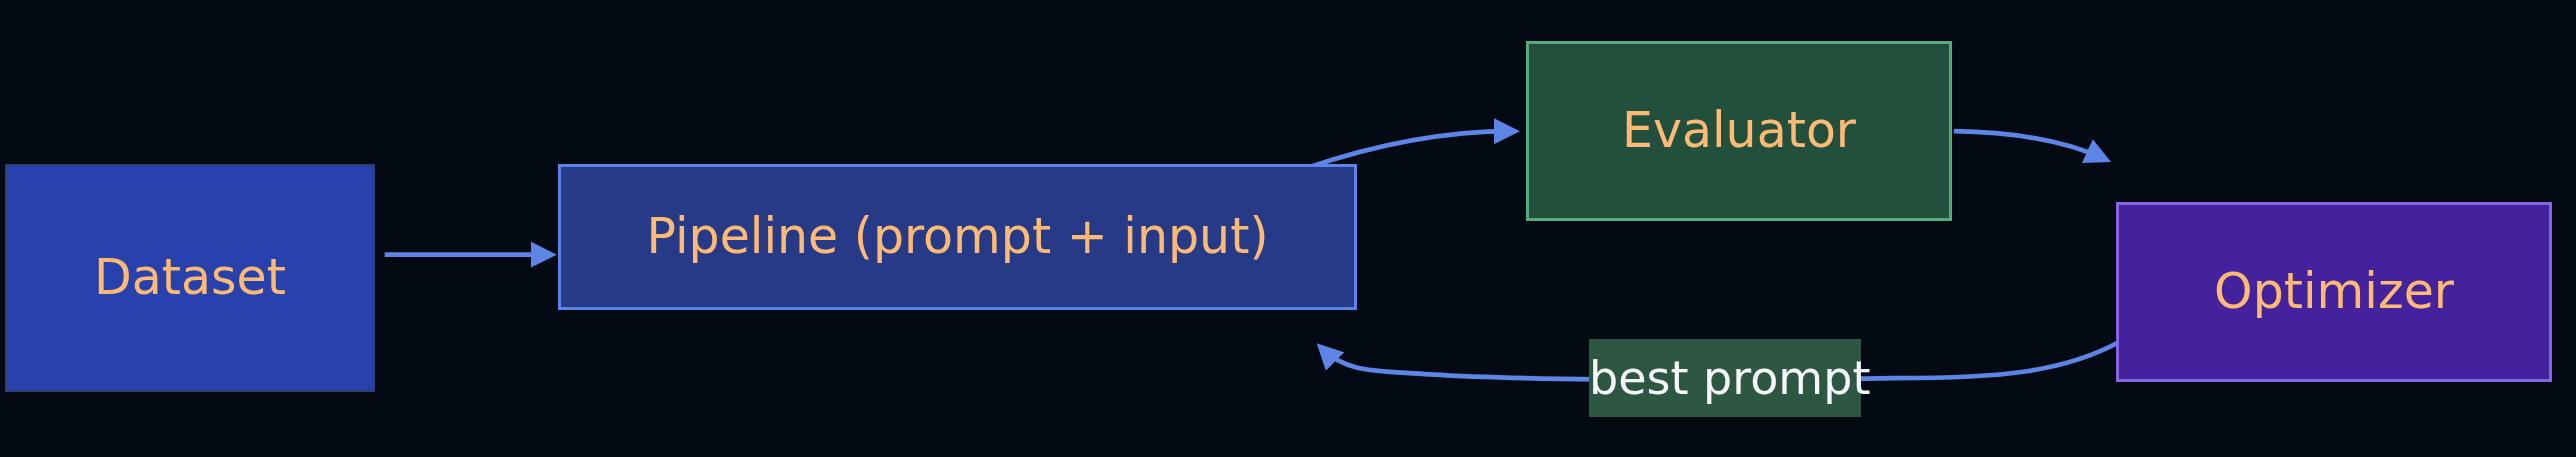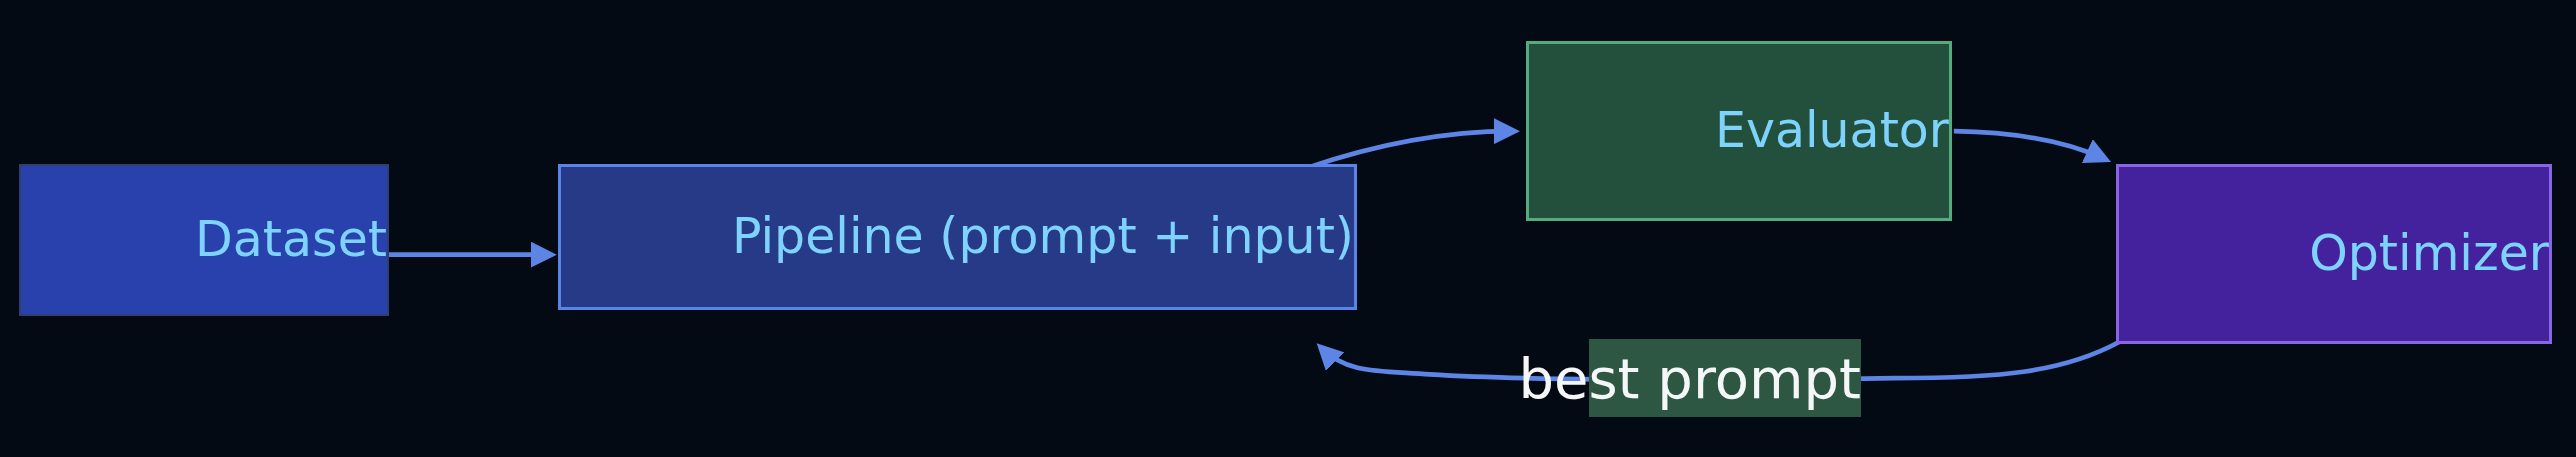--- a/index.html
+++ b/index.html
@@ -16,39 +16,39 @@
   .edges {
     position: absolute; left: 0; top: 0;
     width: 2576px; height: 458px;
     display: block;
   }
   .node {
     position: absolute;
     box-sizing: border-box;
     display: flex;
     align-items: center;
-    justify-content: flex-end;
-    color: #7dd3fc;
+    justify-content: center;
+    color: #fdba74;
     font-size: 49px;
     line-height: 1.15;
     white-space: nowrap;
     border-style: solid;
   }
-  .node-dataset   { left: 19px;   top: 164px; width: 370px; height: 152px; border-width: 2.8px; background: #2841ad; border-color: #303e72; }
+  .node-dataset   { left: 5px;   top: 164px; width: 370px; height: 228px; border-width: 2.8px; background: #2841ad; border-color: #303e72; }
   .node-pipeline  { left: 558px;  top: 164px; width: 799px; height: 146px; border-width: 3.8px; background: #273a88; border-color: #5b84e8; }
   .node-evaluator { left: 1526px; top: 41px;  width: 426px; height: 180px; border-width: 3.8px; background: #23503c; border-color: #55ab7d; }
   .node-optimizer { left: 2116px; top: 164px; width: 436px; height: 180px; border-width: 3.8px; background: #44219d; border-color: #8666e2; }
   .edge-label {
     position: absolute;
     left: 1589px; top: 339px; width: 272px; height: 78px;
     box-sizing: border-box;
-    display: flex; align-items: center; justify-content: flex-end;
+    display: flex; align-items: center; justify-content: flex-start;
     background: #2d5743;
     color: #f5f6f8;
-    font-size: 56px;
+    font-size: 46px;
     white-space: nowrap;
   }
   .edge-path { fill: none; stroke: #5c85e6; stroke-width: 5px; }
 </style>
 </head>
 <body>
 
 <div class="canvas" style="background-color: rgb(4, 10, 20);">
 
   <svg class="edges" viewBox="0 0 2712 482" xmlns="http://www.w3.org/2000/svg">
@@ -72,21 +72,21 @@
   </div>
 
   <div class="node node-pipeline" style="background-color: rgb(39, 58, 136); border-color: rgb(91, 132, 232);">
     <span>Pipeline (prompt + input)</span>
   </div>
 
   <div class="node node-evaluator" style="background-color: rgb(35, 80, 60); border-color: rgb(85, 171, 125);">
     <span>Evaluator</span>
   </div>
 
-  <div class="node node-optimizer" style="background-color: rgb(68, 33, 157); border-color: rgb(134, 102, 226);">
+  <div class="node node-optimizer" style="background-color: rgb(68, 33, 157); border-color: rgb(134, 102, 226); margin-top: 38px;">
     <span>Optimizer</span>
   </div>
 
   <div class="edge-label" style="background-color: rgb(45, 87, 67);">
     <span>best prompt</span>
   </div>
 
 </div>
 
 

